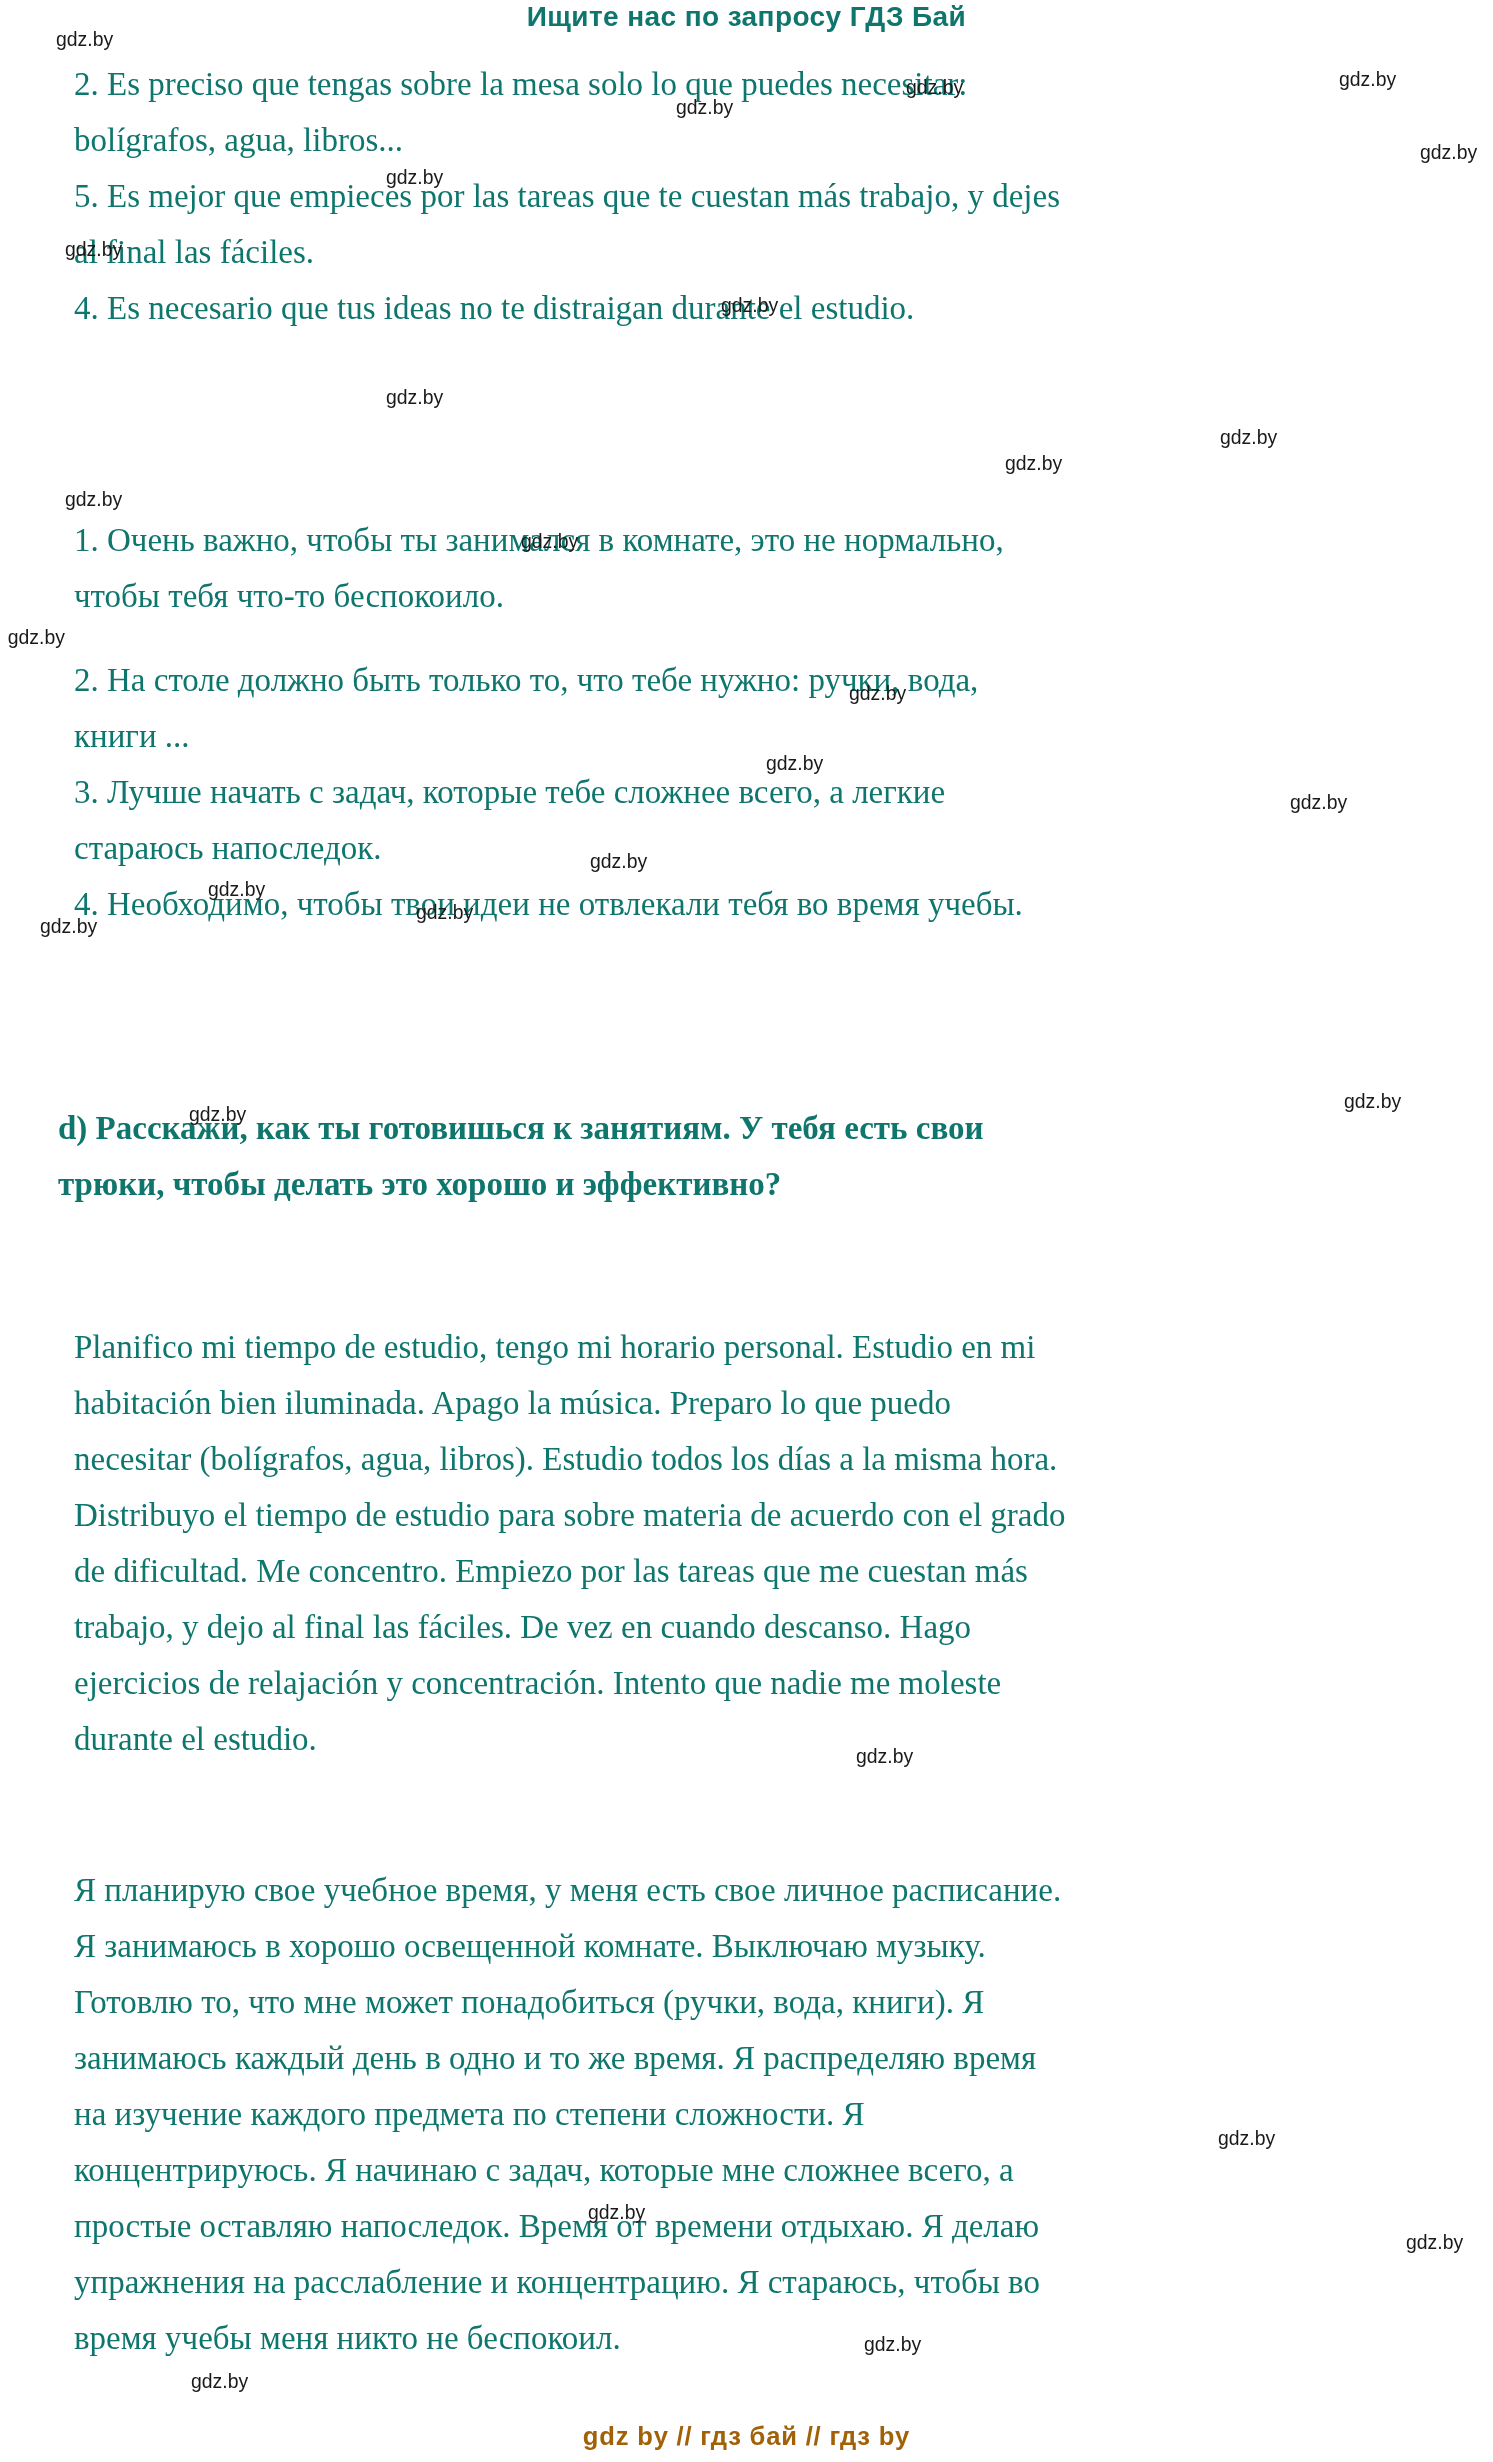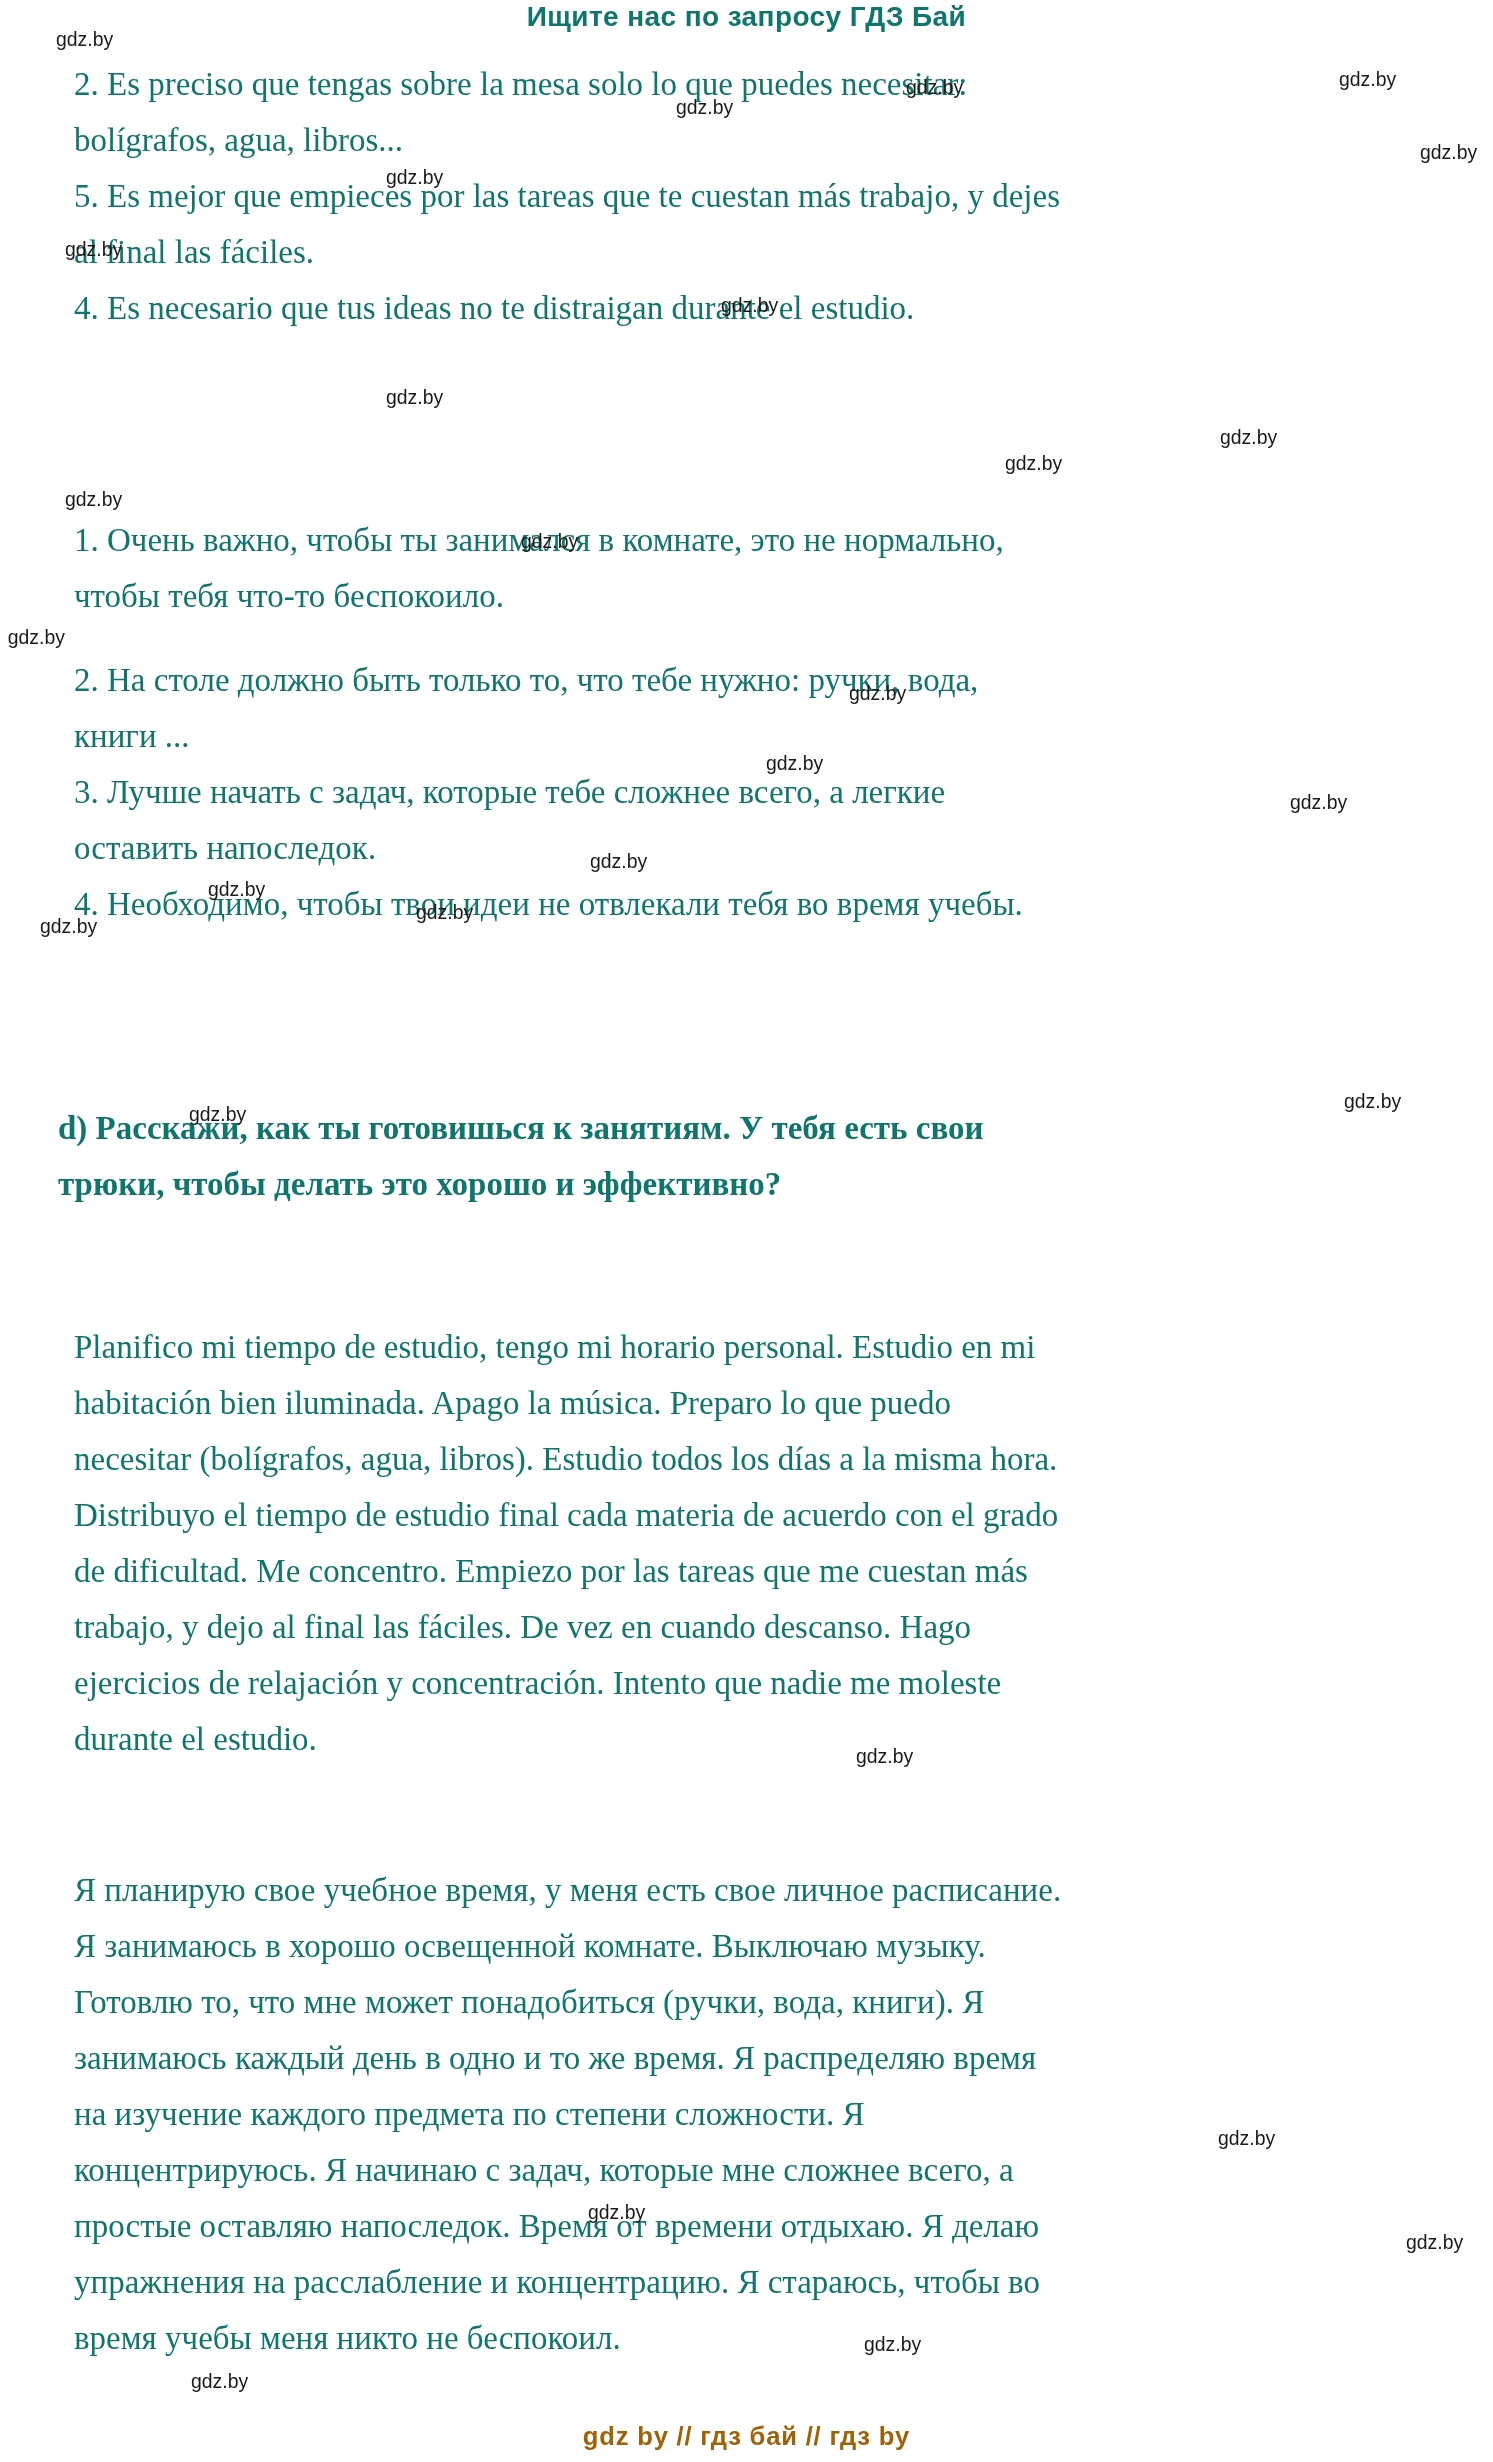--- a/index.html
+++ b/index.html
@@ -88,34 +88,34 @@
     <p>4. Es necesario que tus ideas no te distraigan durante el estudio.</p>
   </div>
 
   <div class="block" style="left:74px; top:512px; width:1389px;">
     <p>1. Очень важно, чтобы ты занимался в комнате, это не нормально,</p>
     <p>чтобы тебя что-то беспокоило.</p>
     <p style="height:28px;"></p>
     <p>2. На столе должно быть только то, что тебе нужно: ручки, вода,</p>
     <p>книги ...</p>
     <p>3. Лучше начать с задач, которые тебе сложнее всего, а легкие</p>
-    <p>оставить напоследок.</p>
+    <p>стараюсь напоследок.</p>
     <p>4. Необходимо, чтобы твои идеи не отвлекали тебя во время учебы.</p>
   </div>
 
   <div class="block bold" style="left:58px; top:1100px; width:1389px;">
     <p>d) Расскажи, как ты готовишься к занятиям. У тебя есть свои</p>
     <p>трюки, чтобы делать это хорошо и эффективно?</p>
   </div>
 
   <div class="block" style="left:74px; top:1319px; width:1389px;">
     <p>Planifico mi tiempo de estudio, tengo mi horario personal. Estudio en mi</p>
     <p>habitación bien iluminada. Apago la música. Preparo lo que puedo</p>
     <p>necesitar (bolígrafos, agua, libros). Estudio todos los días a la misma hora.</p>
-    <p>Distribuyo el tiempo de estudio final cada materia de acuerdo con el grado</p>
+    <p>Distribuyo el tiempo de estudio para sobre materia de acuerdo con el grado</p>
     <p>de dificultad. Me concentro. Empiezo por las tareas que me cuestan más</p>
     <p>trabajo, y dejo al final las fáciles. De vez en cuando descanso. Hago</p>
     <p>ejercicios de relajación y concentración. Intento que nadie me moleste</p>
     <p>durante el estudio.</p>
   </div>
 
   <div class="block" style="left:74px; top:1862px; width:1389px; line-height:56px;font-family:Liberation Serif, serif;">
     <p>Я планирую свое учебное время, у меня есть свое личное расписание.</p>
     <p>Я занимаюсь в хорошо освещенной комнате. Выключаю музыку.</p>
     <p>Готовлю то, что мне может понадобиться (ручки, вода, книги). Я</p>

